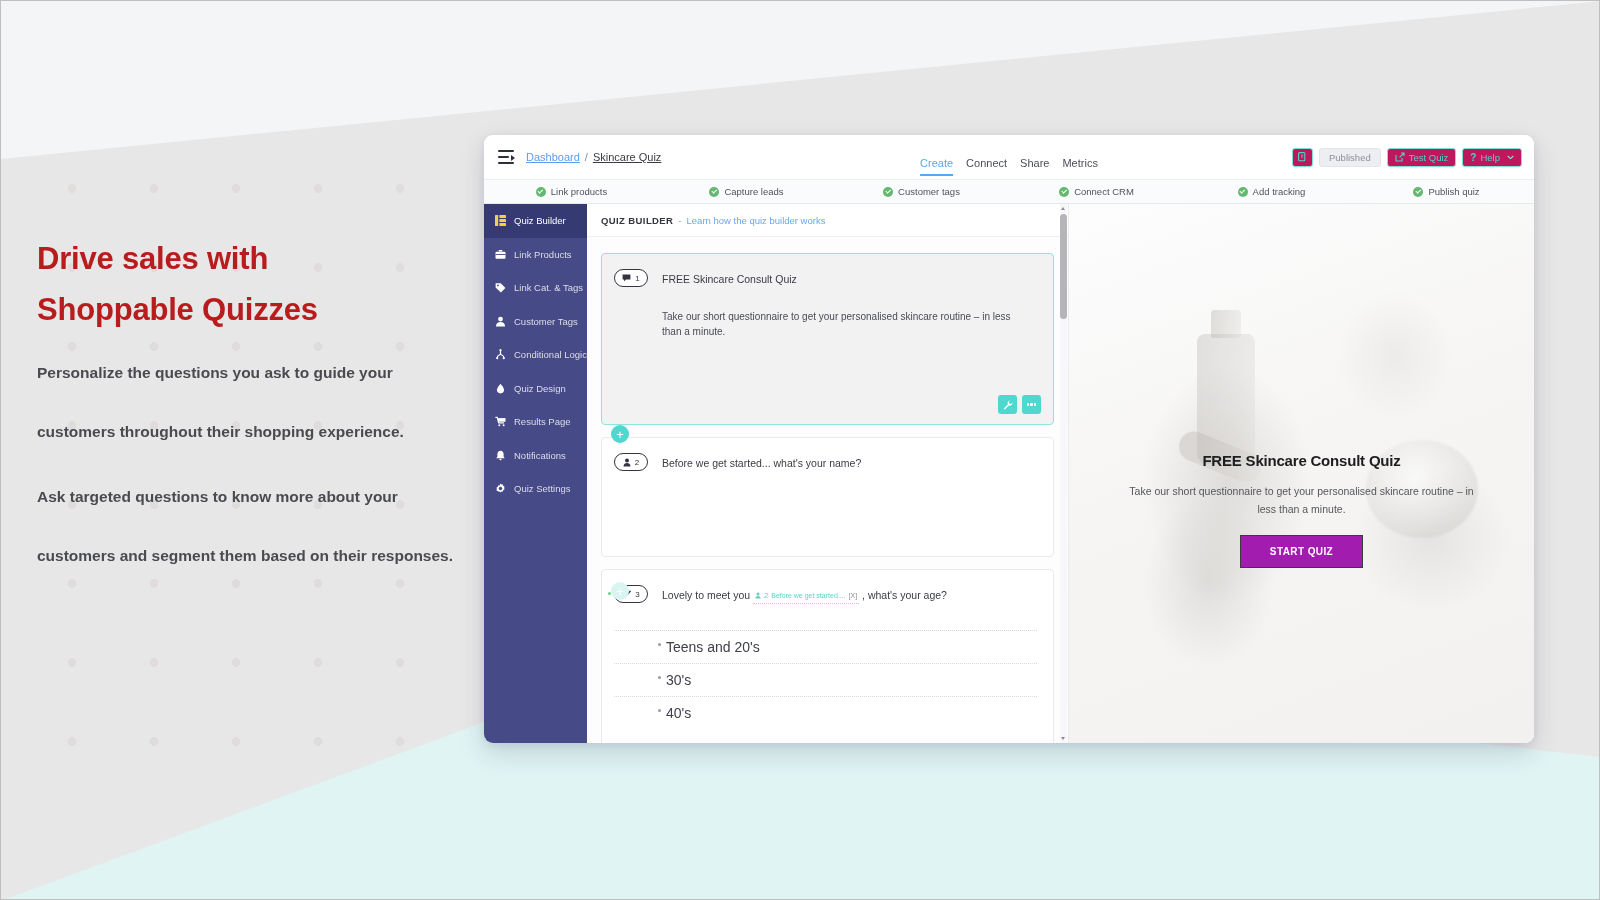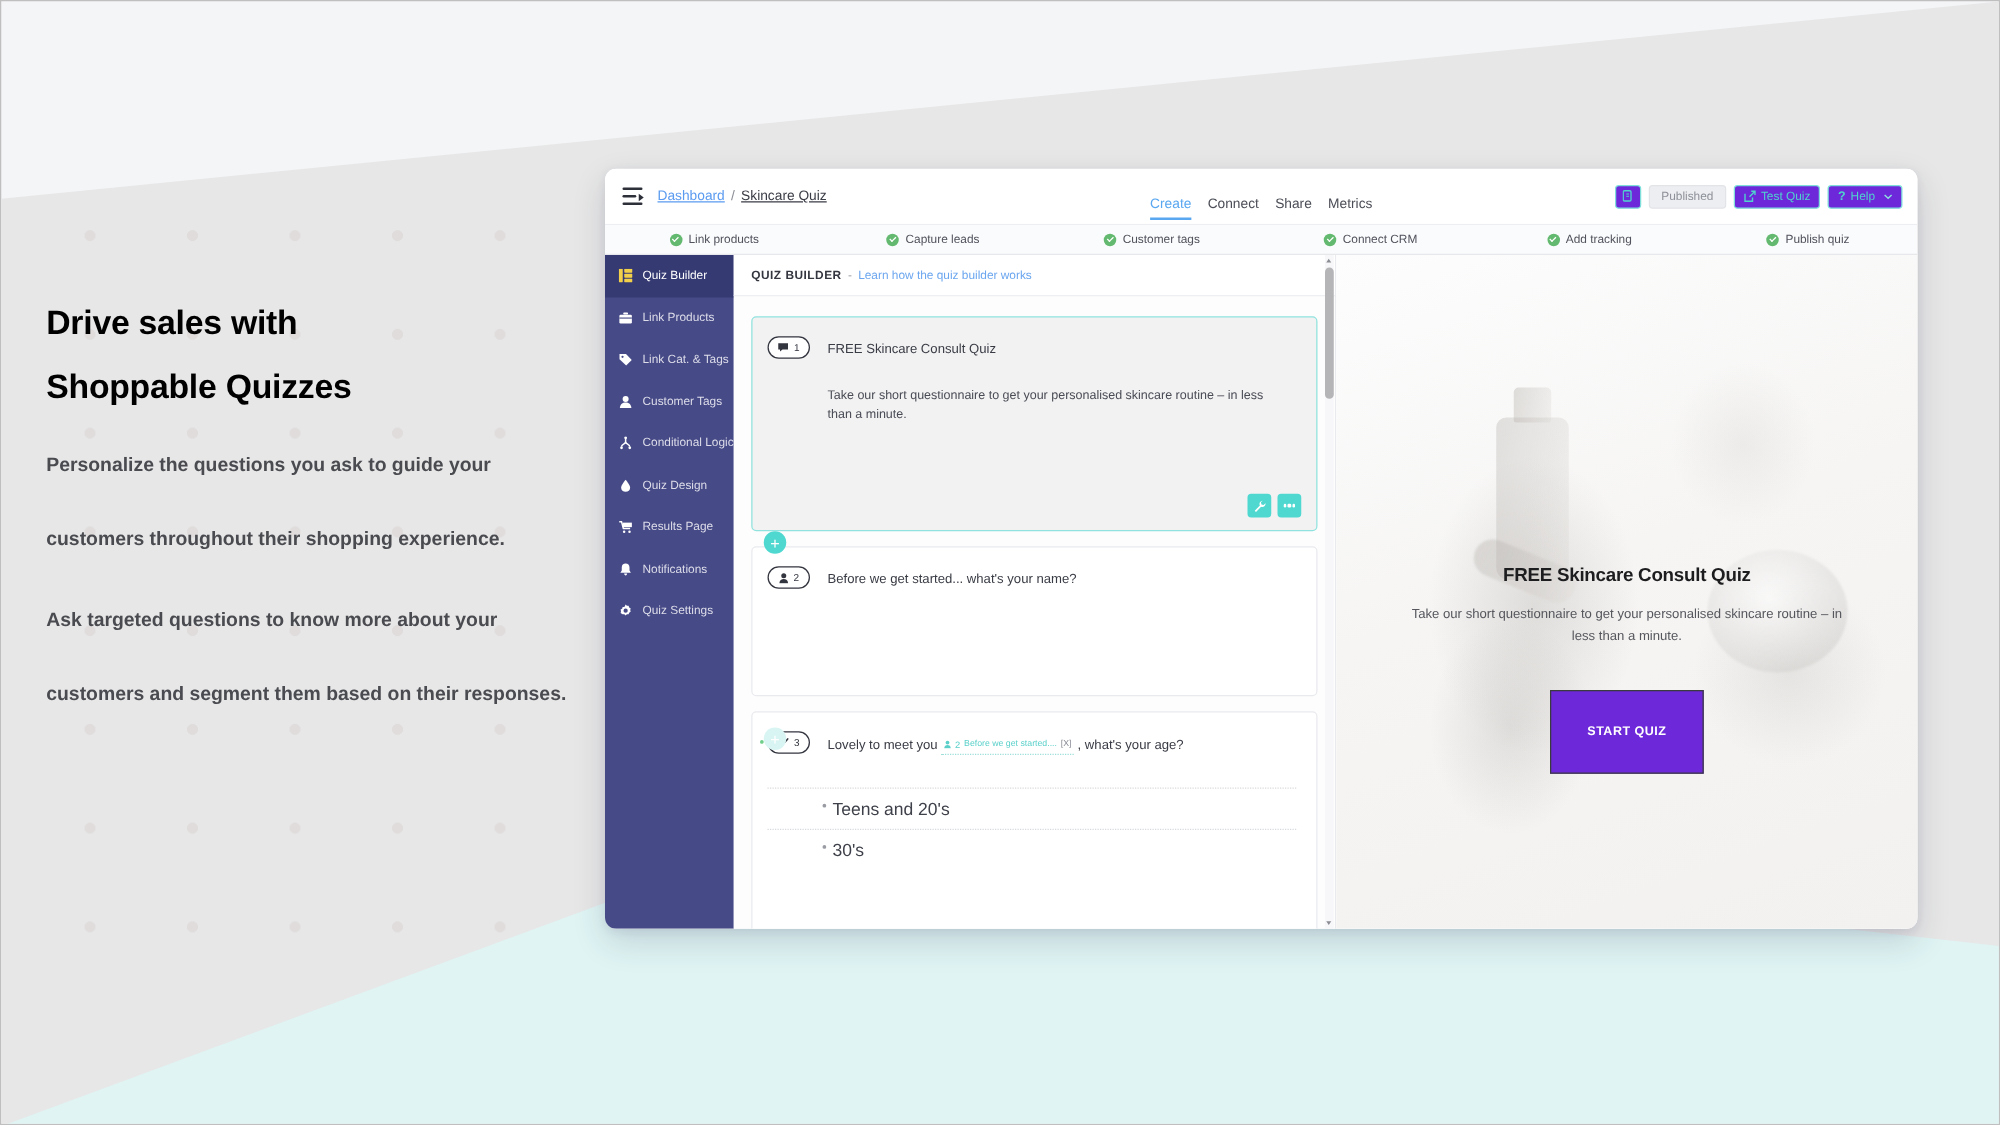--- a/index.html
+++ b/index.html
@@ -35,24 +35,24 @@
     pointer-events: none;
   }
 
   
   .marketing {
     position: absolute;
     left: 36px; top: 232px;
     width: 430px;
   }
   .marketing h1 {
-    font-size: 27px;
+    font-size: 31px;
     line-height: 51px;
     font-weight: bold;
-    color: #000000;
+    color: #b91c1c;
     letter-spacing: -0.2px;
   }
   .marketing p {
     font-size: 15.5px;
     line-height: 59px;
     font-weight: bold;
     color: #4a4b50;
     margin-top: 8px;
   }
   .marketing p.second { margin-top: 6px; }
@@ -116,21 +116,21 @@
     display: flex; align-items: center; gap: 6px;
   }
   .tbtn {
     height: 19px;
     border: 1px solid #7fe0db;
     border-radius: 3px;
     display: flex; align-items: center; gap: 4px;
     padding: 0 7px;
     font-size: 9.5px;
     color: #4fd3cd;
-    background: #6d28d9;
+    background: #be185d;
     white-space: nowrap;
   }
   .tbtn.icon-only { padding: 0 5px; }
   .tbtn.published {
     border-color: #e3e4e8;
     background: #eceef1;
     color: #8e9099;
     padding: 0 9px;
   }
   .tbtn svg { display:block; }
@@ -387,25 +387,25 @@
     font-size: 15px; font-weight: bold; color: #1d1d1f;
     letter-spacing: -0.2px;
   }
   .preview-sub {
     font-size: 10.5px; color: #55575d; line-height: 18px;
     margin-top: 13px;
     padding: 0 24px;
   }
   .preview-cta {
     display: inline-block;
-    margin-top: 34px;
-    background: #6d28d9;
+    margin-top: 17px;
+    background: #a21caf;
     color: #ffffff;
     font-size: 10px; font-weight: bold; letter-spacing: 0.4px;
-    padding: 27px 29px;
+    padding: 10px 29px;
     border: 1px solid #3a3b3f;
   }
 </style>
 </head>
 <body>
 
 <div id="page">
 
   <svg class="bg-grey-wedge" viewBox="0 0 1600 900" preserveAspectRatio="none">
     <polygon points="0,158 1600,0 1600,900 0,900" fill="#e7e7e7"></polygon>
@@ -680,20 +680,24 @@
             </div>
             <div class="answers">
               <div class="answer">
                 <span class="adot"></span>
                 <span>Teens and 20's</span>
               </div>
               <div class="answer">
                 <span class="adot"></span>
                 <span>30's</span>
               </div>
+              <div class="answer">
+                <span class="adot"></span>
+                <span>40's</span>
+              </div>
             </div>
           </div>
 
         </div>
 
         <div class="vscroll">
           <span class="cap-top"></span>
           <span class="thumb"></span>
           <span class="cap-bottom"></span>
         </div>

